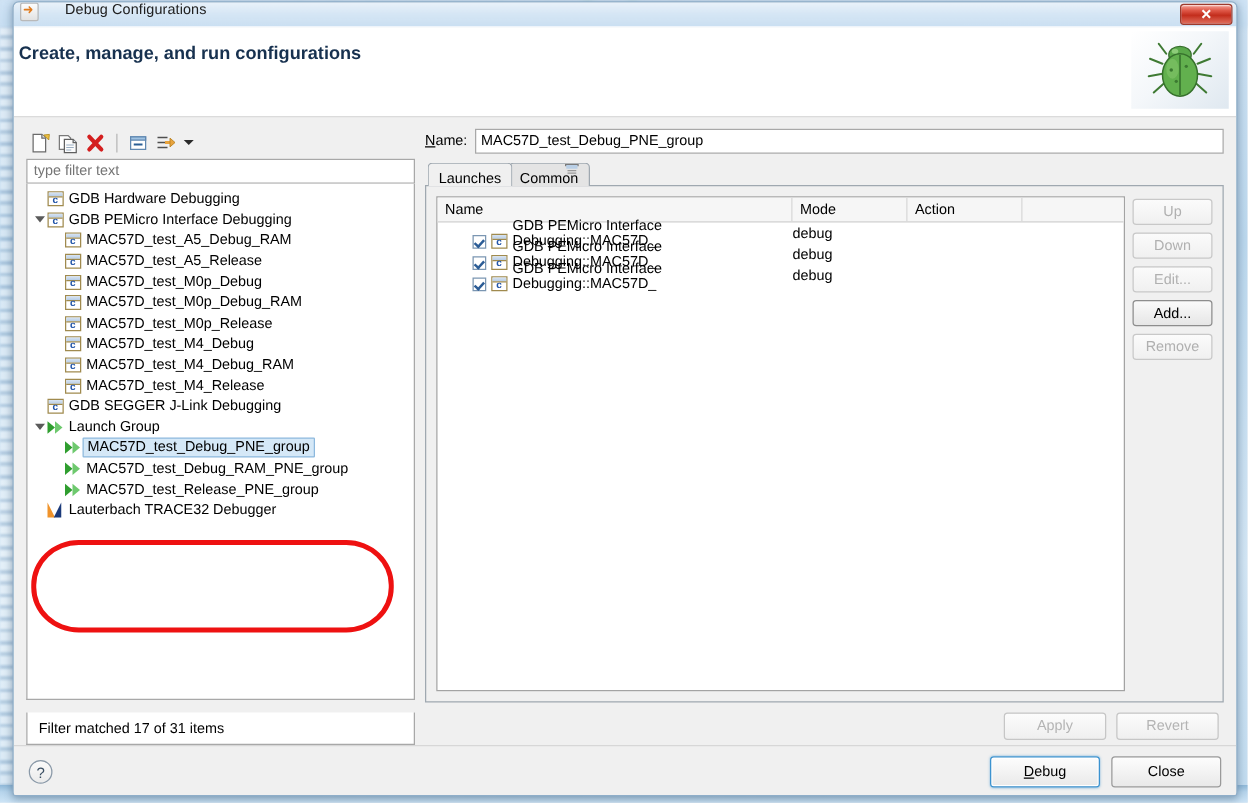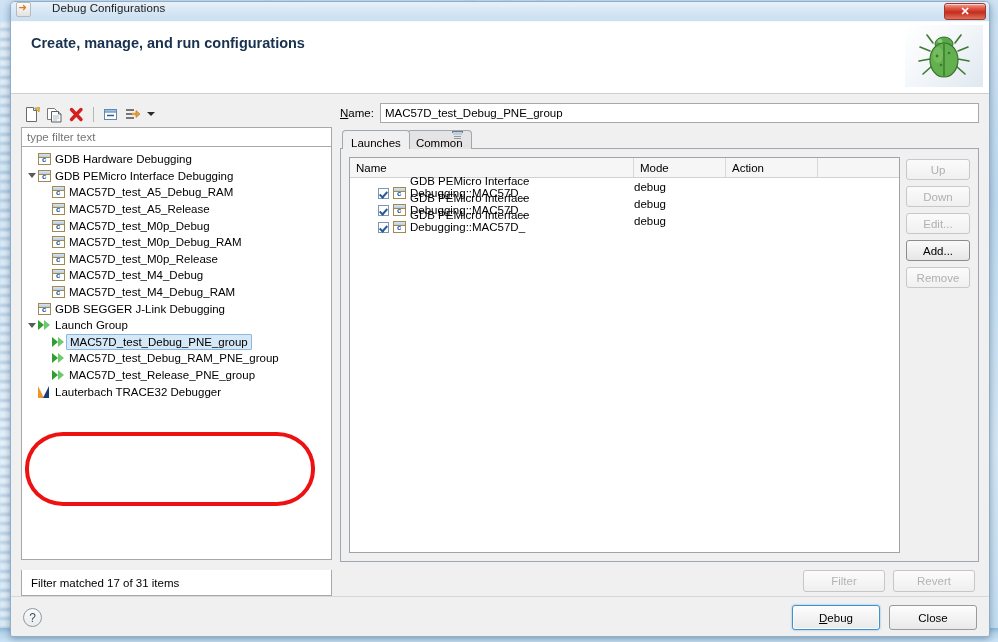--- a/index.html
+++ b/index.html
@@ -96,21 +96,21 @@
     color:#fff; font-size:11px; font-weight:bold;
     box-shadow: inset 0 1px 0 rgba(255,255,255,.55);
   }
 
   
   #header-banner {
     position: relative; height: 72px; background:#ffffff;
     border-bottom: 1px solid #cfcfcf;
   }
   #header-title {
-    position:absolute; left:20px; top:13px;
+    position:absolute; left:4px; top:13px;
     font-size: 14.5px; font-weight: bold; color:#17314f;
   }
   #header-bug {
     position:absolute; right:6px; top:3px; width:78px; height:62px;
     background: linear-gradient(135deg,#ffffff 0%,#f4f7fa 45%,#dfe8f0 100%);
     border:none;
   }
   #header-bug svg { position:absolute; left:12px; top:4px; }
 
   
@@ -460,20 +460,25 @@
             <div class="tree-row indent-1">
               <span class="twisty"></span>
               <span class="c-icon"></span>
               <span class="label-wrap">MAC57D_test_M4_Debug</span>
             </div>
             <div class="tree-row indent-1">
               <span class="twisty"></span>
               <span class="c-icon"></span>
               <span class="label-wrap">MAC57D_test_M4_Debug_RAM</span>
             </div>
+            <div class="tree-row indent-1">
+              <span class="twisty"></span>
+              <span class="c-icon"></span>
+              <span class="label-wrap">MAC57D_test_M4_Release</span>
+            </div>
             <div class="tree-row">
               <span class="twisty"></span>
               <span class="c-icon"></span>
               <span class="label-wrap">GDB SEGGER J-Link Debugging</span>
             </div>
             <div class="tree-row">
               <span class="twisty open">
                 <i></i>
               </span>
               <span class="play-icon"></span>
@@ -562,21 +567,21 @@
         <div id="side-buttons">
             <div class="sbtn">Up</div>
             <div class="sbtn">Down</div>
             <div class="sbtn">Edit...</div>
             <div class="sbtn enabled">Add...</div>
             <div class="sbtn">Remove</div>
           </div>
       </div>
 
       <div id="apply-row">
-        <div class="wbtn">Filter</div>
+        <div class="wbtn">Apply</div>
         <div class="wbtn">Revert</div>
       </div>
     </div>
 
     <div id="red-oval"></div>
   </div>
 
   <div id="dialog-footer">
     <div id="help-icon">?</div>
     <div id="footer-buttons">

